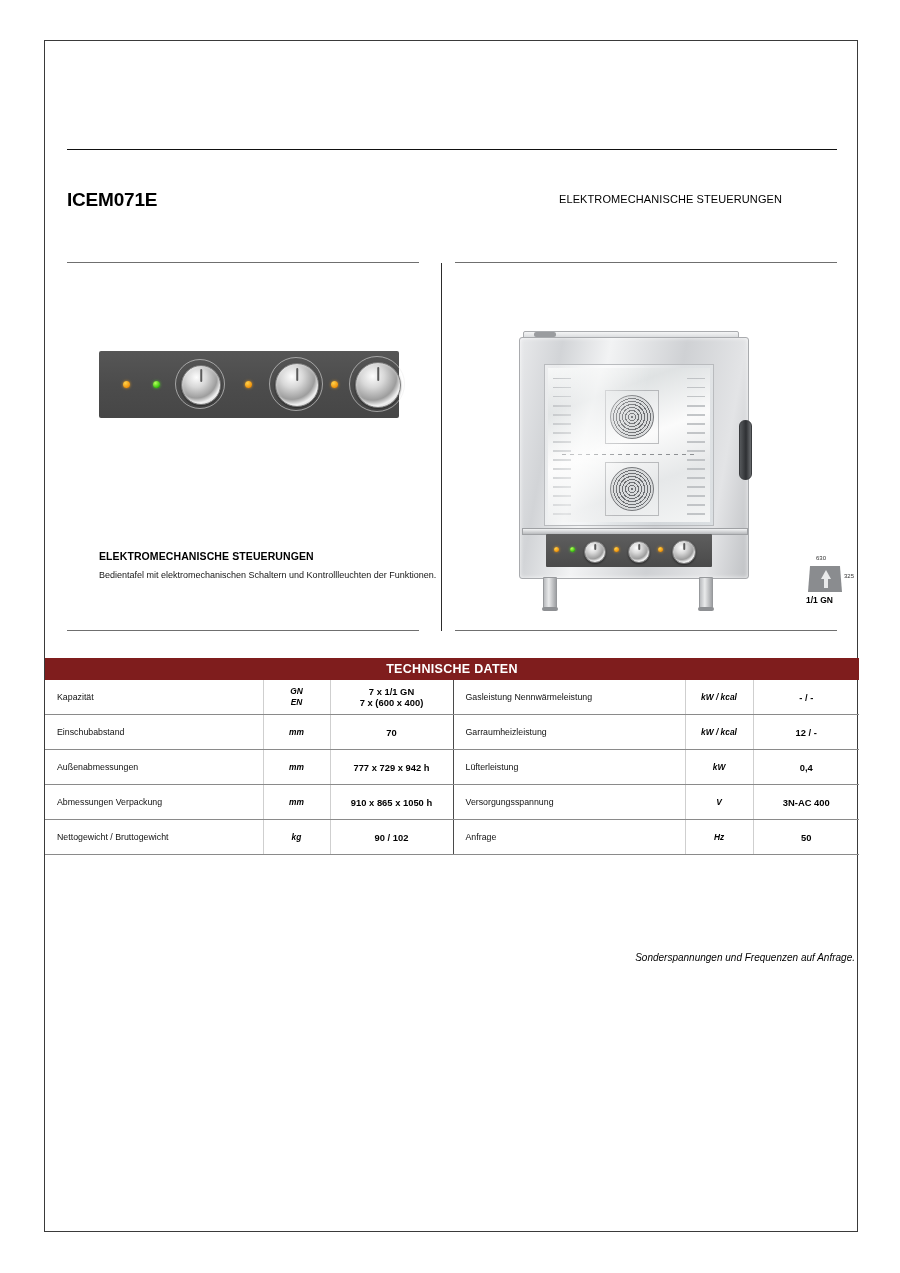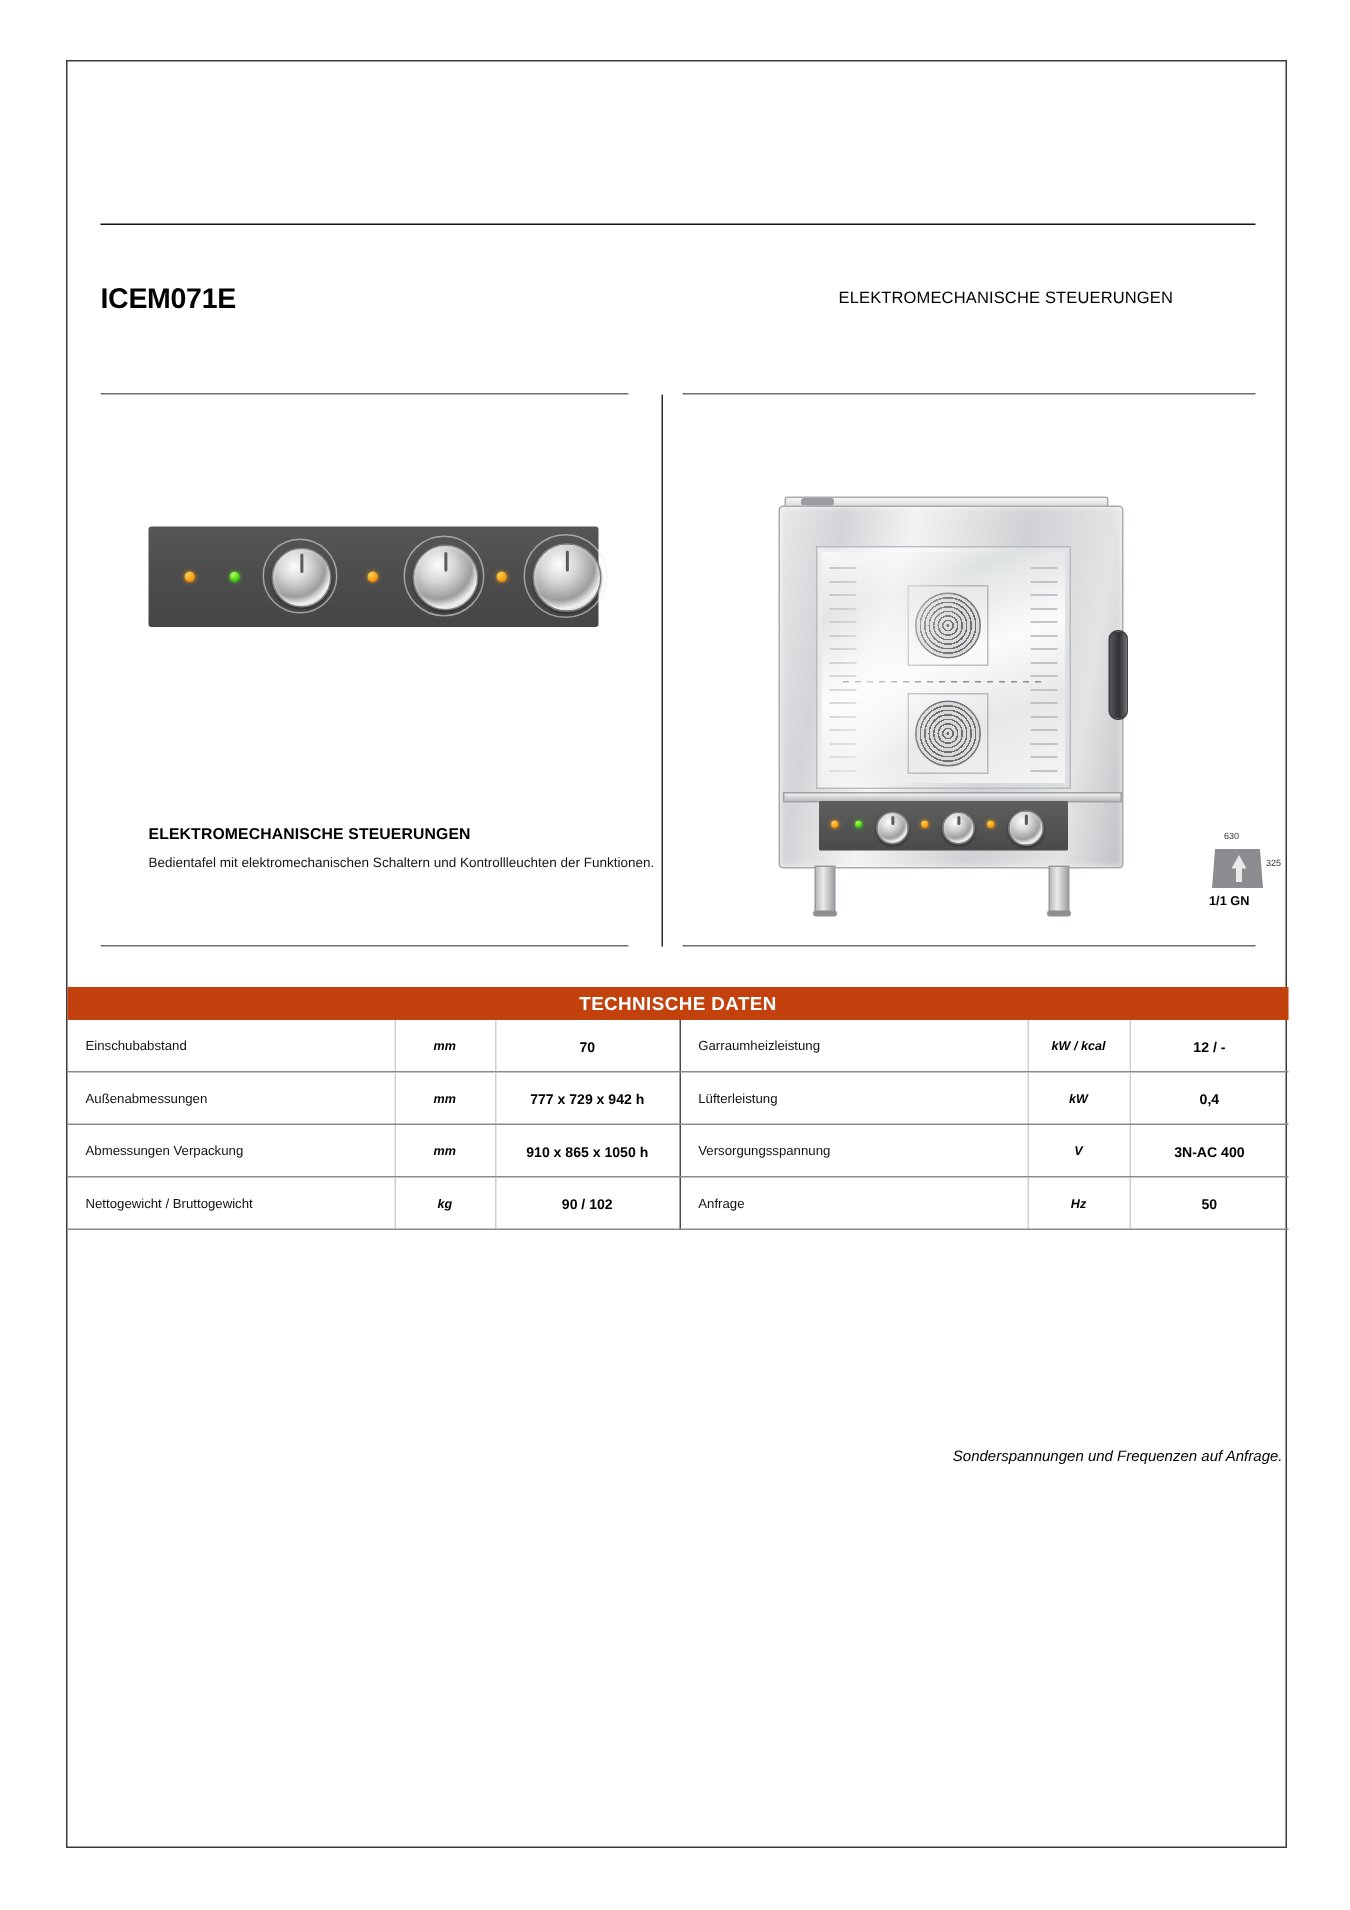--- a/index.html
+++ b/index.html
@@ -75,30 +75,30 @@
   .gn-shape{position:absolute;left:10px;top:12px;width:34px;height:26px;background:#8a8c8f;
       clip-path:polygon(6% 0,94% 0,100% 100%,0 100%);}
   .gn-arrow{position:absolute;left:23px;top:16px;width:0;height:0;border-left:5px solid transparent;border-right:5px solid transparent;border-bottom:9px solid #e9eaeb;}
   .gn-arrow-tail{position:absolute;left:25.5px;top:24px;width:4px;height:10px;background:#e9eaeb;}
   .gn-w{position:absolute;left:18px;top:1px;font-size:6px;color:#333;}
   .gn-d{position:absolute;left:46px;top:19px;font-size:6px;color:#333;}
   .gn-label{position:absolute;left:8px;top:41px;font-size:8.5px;font-weight:bold;}
 
   
   .tbl-wrap{position:absolute;left:0px;top:617px;width:814px;}
-  .tbl-head{height:22px;background:#c2410c;color:#fff;font-size:12.5px;font-weight:bold;
+  .tbl-head{height:22px;background:#7f1d1d;color:#fff;font-size:12.5px;font-weight:bold;
       display:flex;align-items:center;justify-content:center;letter-spacing:.3px;text-align:center;}
   table{border-collapse:collapse;width:814px;table-layout:fixed;}
   td{border-bottom:1px solid #8a8a8a;height:34px;vertical-align:middle;font-size:8.8px;padding:0;}
   td.lbl{padding-left:12px;color:#111;font-size:8.8px;border-right:1px solid #cfcfcf;}
   td.unit{text-align:center;font-weight:bold;font-style:italic;font-size:8.4px;border-right:1px solid #cfcfcf;}
   td.val{text-align:center;font-weight:bold;font-size:9.4px;border-right:1px solid #4a4a4a;}
   td.val.last{border-right:none;}
   .two-line{line-height:11.5px;}
-  .tbl-note{position:absolute;right:4px;top:308px;font-size:10px;font-style:italic;}
+  .tbl-note{position:absolute;right:4px;top:294px;font-size:10px;font-style:italic;}
 </style>
 </head>
 <body>
 
 <div class="page-frame">
   <div class="content">
 
     <div class="rule" style="left:22px;top:108px;width:770px;"></div>
 
     <div class="header">
@@ -179,20 +179,34 @@
         <colgroup>
           <col style="width:218px">
             <col style="width:67px">
             <col style="width:123px">
           <col style="width:232px">
             <col style="width:68px">
             <col style="width:106px">
         </colgroup>
         <tbody>
           <tr>
+            <td class="lbl">Kapazität</td>
+            <td class="unit two-line">
+              <div>GN</div>
+              <div>EN</div>
+            </td>
+            <td class="val two-line">
+              <div>7 x 1/1 GN</div>
+              <div>7 x (600 x 400)</div>
+            </td>
+            <td class="lbl">Gasleistung Nennwärmeleistung</td>
+            <td class="unit">kW / kcal</td>
+            <td class="val last">- / -</td>
+          </tr>
+          <tr>
             <td class="lbl">Einschubabstand</td>
             <td class="unit">mm</td>
             <td class="val">70</td>
             <td class="lbl">Garraumheizleistung</td>
             <td class="unit">kW / kcal</td>
             <td class="val last">12 / -</td>
           </tr>
           <tr>
             <td class="lbl">Außenabmessungen</td>
             <td class="unit">mm</td>

